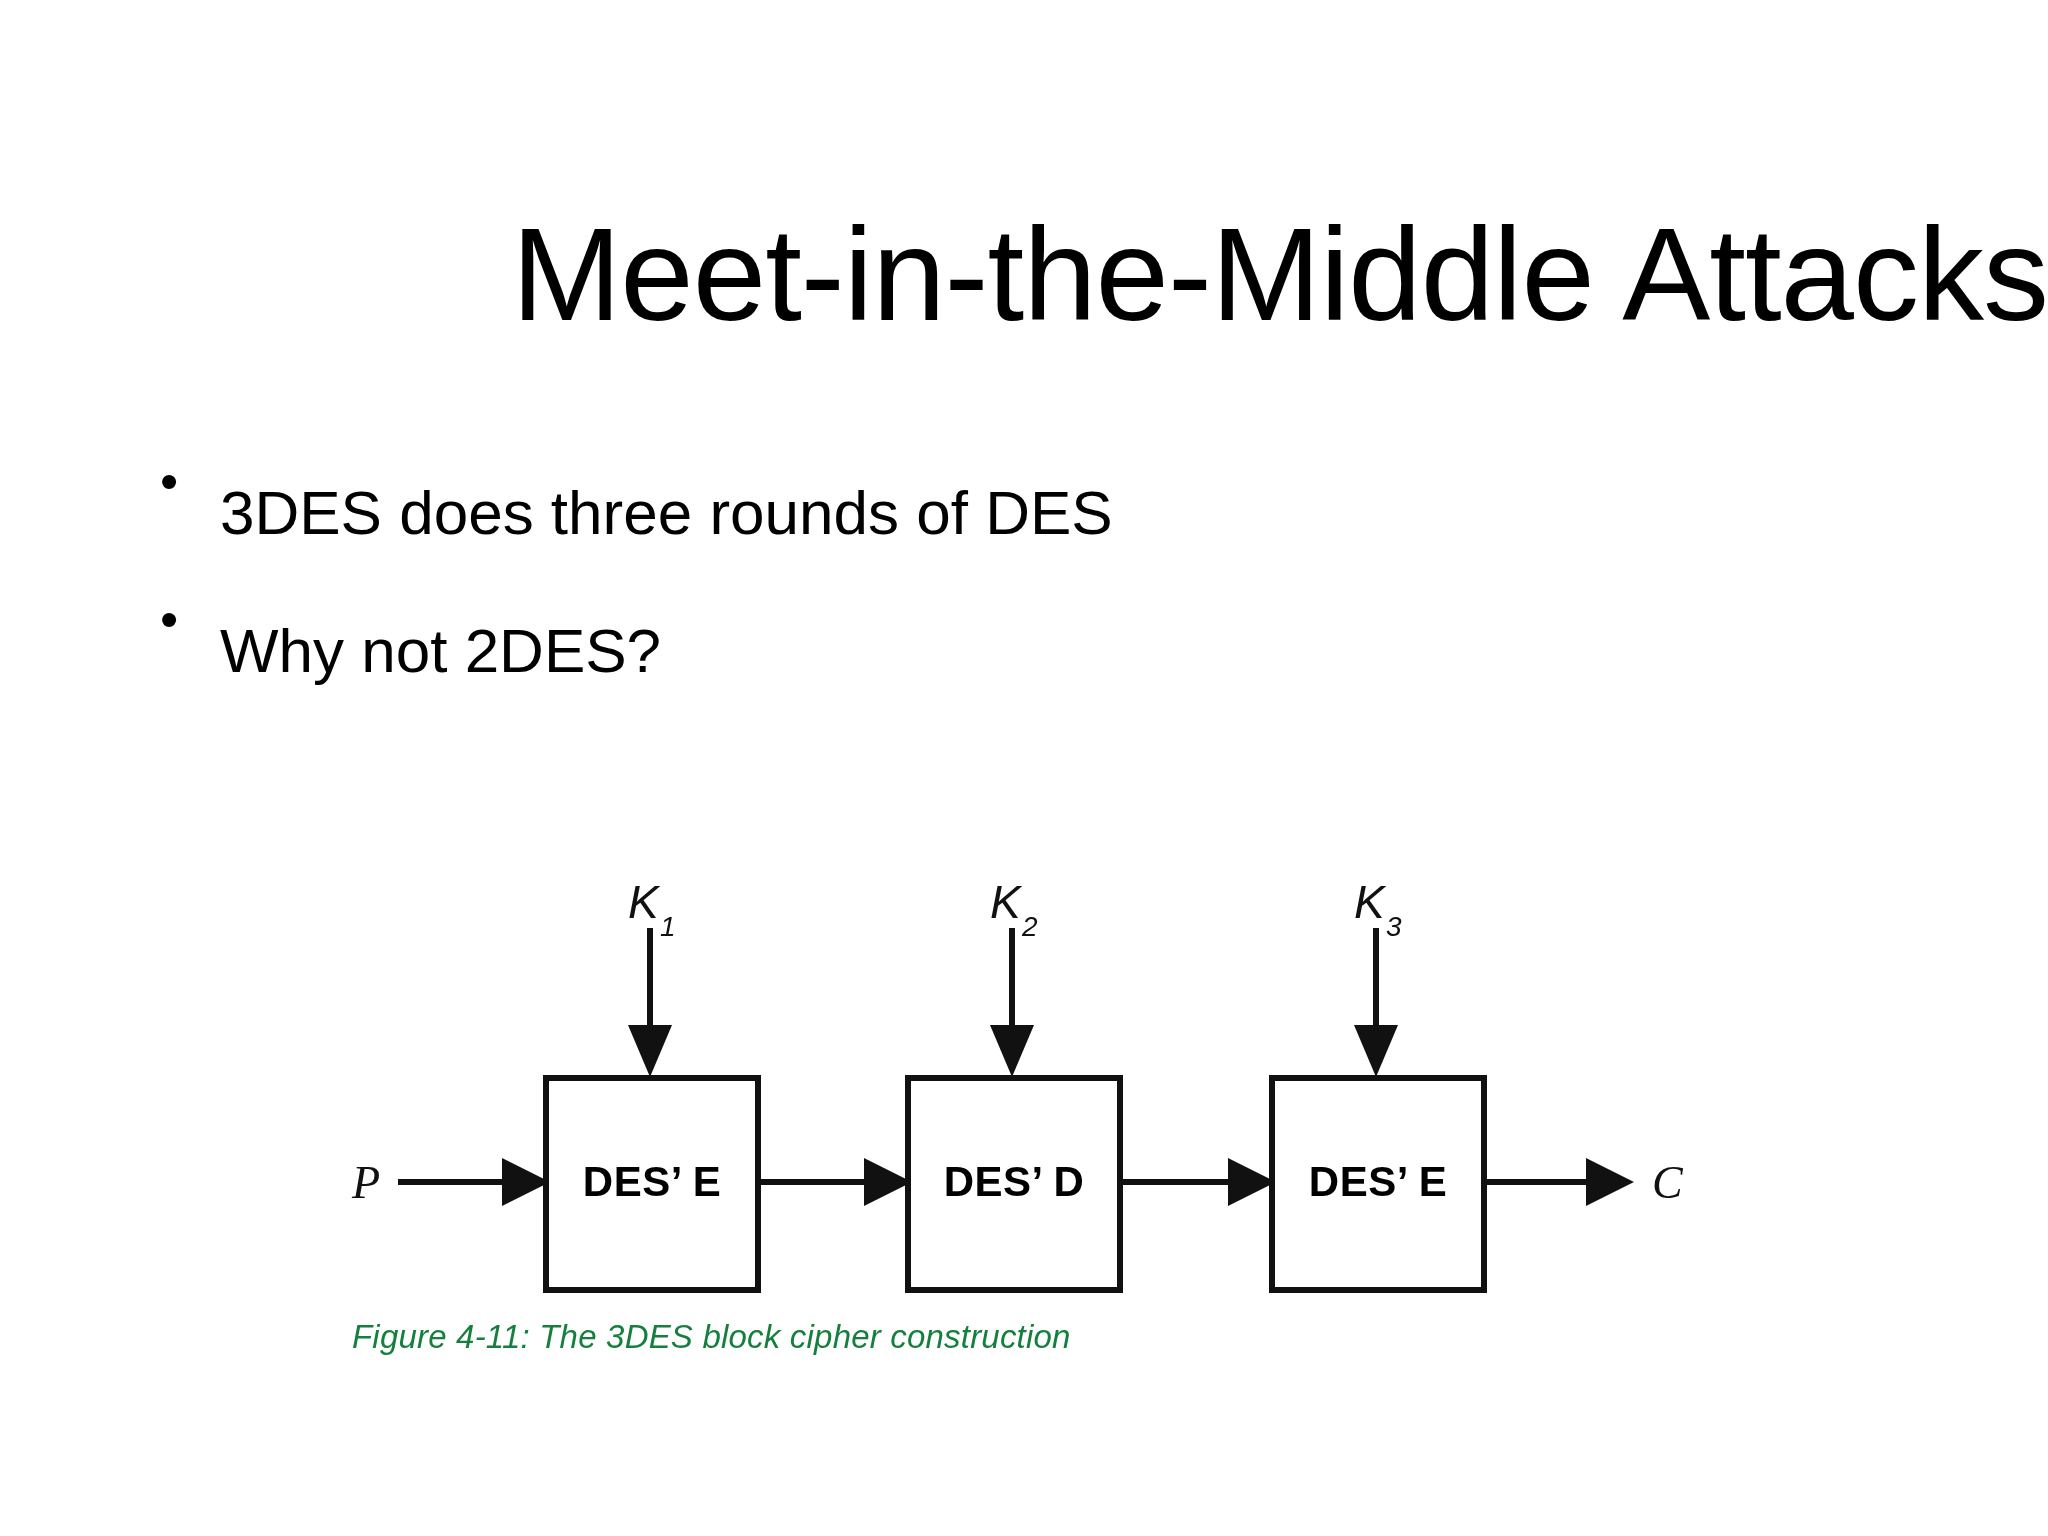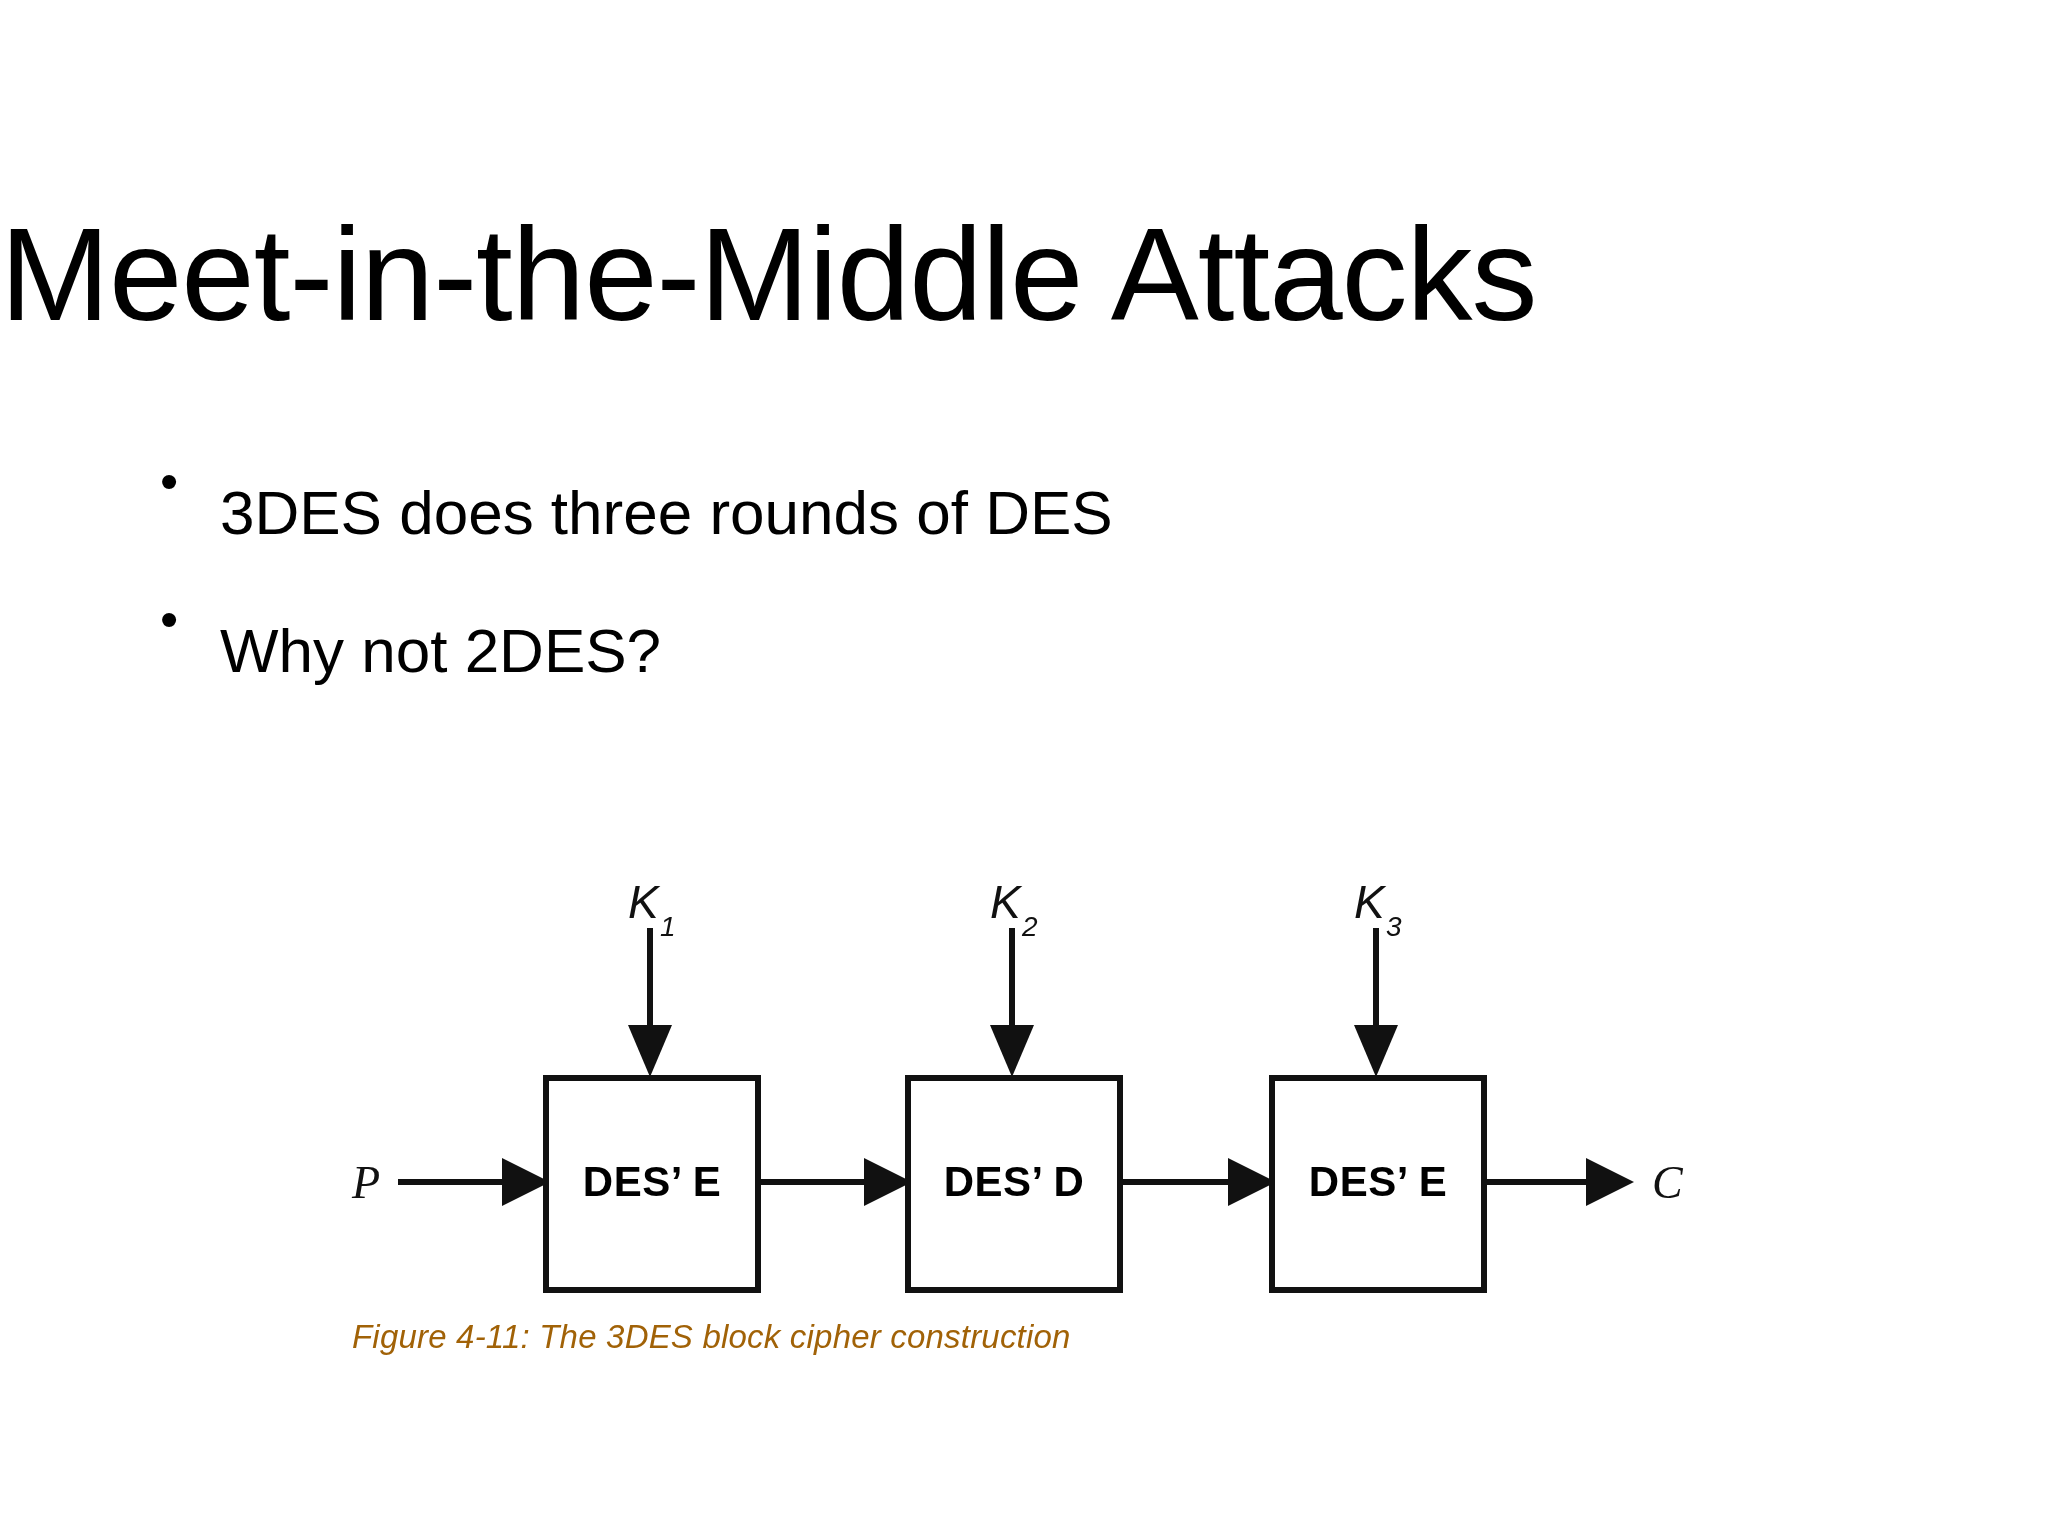--- a/index.html
+++ b/index.html
@@ -22,21 +22,21 @@
     inset: 0;
     background: #ffffff;
   }
 
   
   .slide-title {
     position: absolute;
     left: 0;
     right: 0;
     top: 118px;
-    text-align: left;
+    text-align: right;
     font-family: "Liberation Sans", sans-serif;
     font-size: 132px;
     font-weight: 400;
     line-height: 1.05;
     letter-spacing: -1px;
     color: #000000;
     white-space: nowrap;
   }
 
   
@@ -88,21 +88,21 @@
   }
 
   .fig-caption {
     position: absolute;
     left: 12px;
     top: 478px;
     font-family: "Liberation Sans", sans-serif;
     font-style: italic;
     font-size: 33px;
     letter-spacing: 0.2px;
-    color: #a16207;
+    color: #15803d;
     white-space: nowrap;
   }
 
   
   .key-label {
     font-family: "Liberation Sans", sans-serif;
     font-style: italic;
     font-size: 46px;
     fill: #111111;
   }

